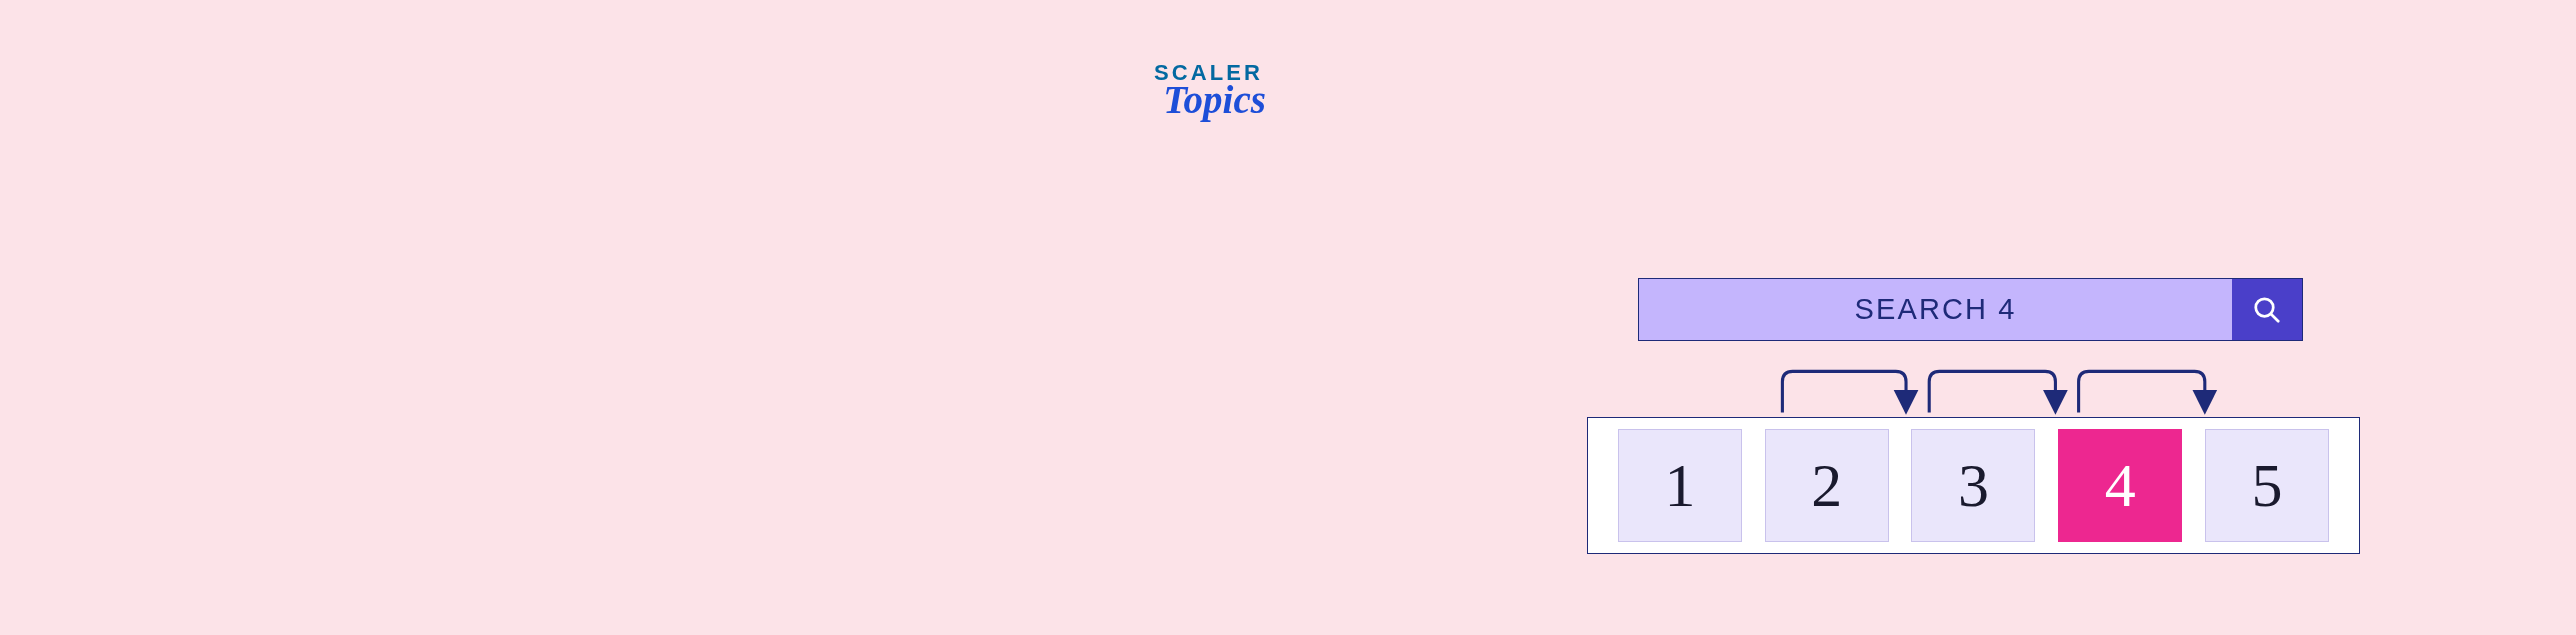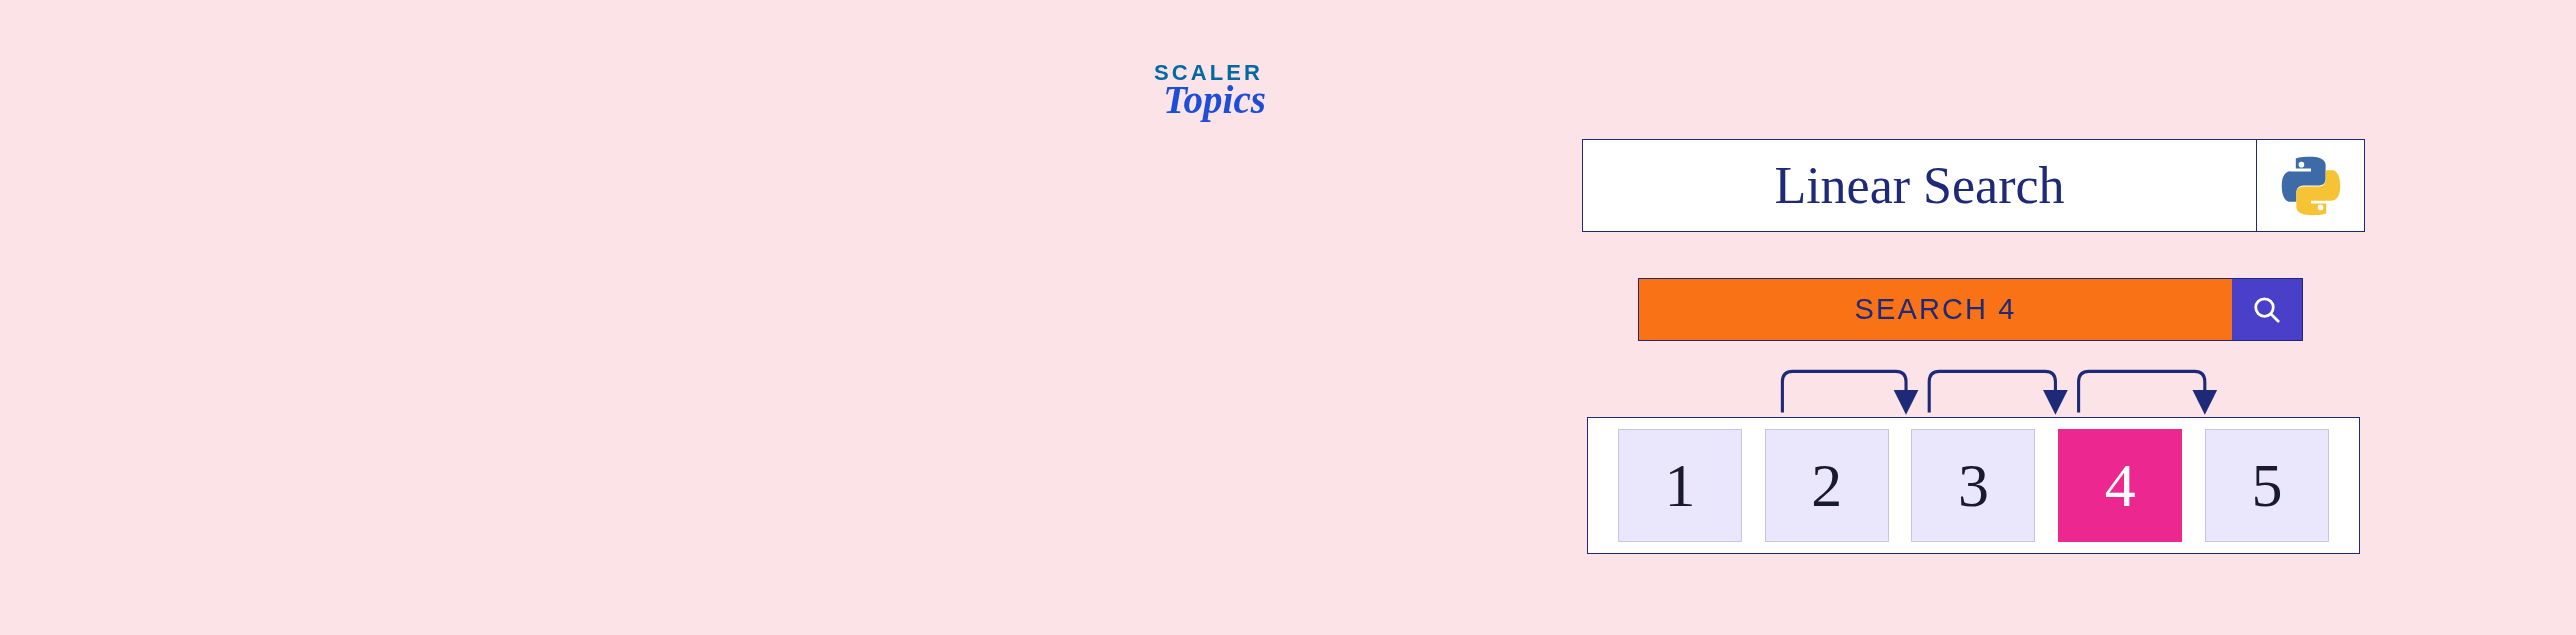--- a/index.html
+++ b/index.html
@@ -63,21 +63,21 @@
     display: flex;
     align-items: center;
     justify-content: center;
   }
   .search-box {
     position: absolute;
     left: 1638px;
     top: 278px;
     width: 665px;
     height: 63px;
-    background: #f97316;
+    background: #c4b5fd;
     border: 1.5px solid #1e2a78;
     display: flex;
     align-items: stretch;
   }
   .search-text {
     flex: 1;
     display: flex;
     align-items: center;
     justify-content: center;
     font-family: Arial, Helvetica, sans-serif;
@@ -132,29 +132,20 @@
 </head>
 <body>
 
 <div class="canvas">
 
   <div class="logo">
     <div class="logo-scaler">SCALER</div>
     <div class="logo-topics">Topics</div>
   </div>
 
-  <div class="title-box">
-    <div class="title-text">Linear Search</div>
-    <div class="python-icon-box">
-      <svg width="72" height="72" viewBox="0 0 128 128">
-        <path fill="#3e6aa8" d="M63 12c-20 0-26 3-26 3v18h27v5H27s-15-1-15 26 13 28 13 28h13V76s-1-13 13-13h26s13 1 13-12V27s2-15-27-15zM47 21a5 5 0 1 1 0 10 5 5 0 0 1 0-10z"></path>
-        <path fill="#f5c333" d="M65 116c20 0 26-3 26-3V95H64v-5h37s15 1 15-26-13-28-13-28H90v16s1 13-13 13H51s-13-1-13 12v24s-2 15 27 15zm16-9a5 5 0 1 1 0-10 5 5 0 0 1 0 10z"></path>
-      </svg>
-    </div>
-  </div>
 
   <div class="search-box">
     <div class="search-text">SEARCH 4</div>
     <div class="search-button">
       <svg width="30" height="30" viewBox="0 0 24 24">
         <circle cx="10" cy="10" r="7" stroke="#ffffff" stroke-width="2.2" fill="none"></circle>
         <line x1="15" y1="15" x2="21" y2="21" stroke="#ffffff" stroke-width="2.2" stroke-linecap="round"></line>
       </svg>
     </div>
   </div>

